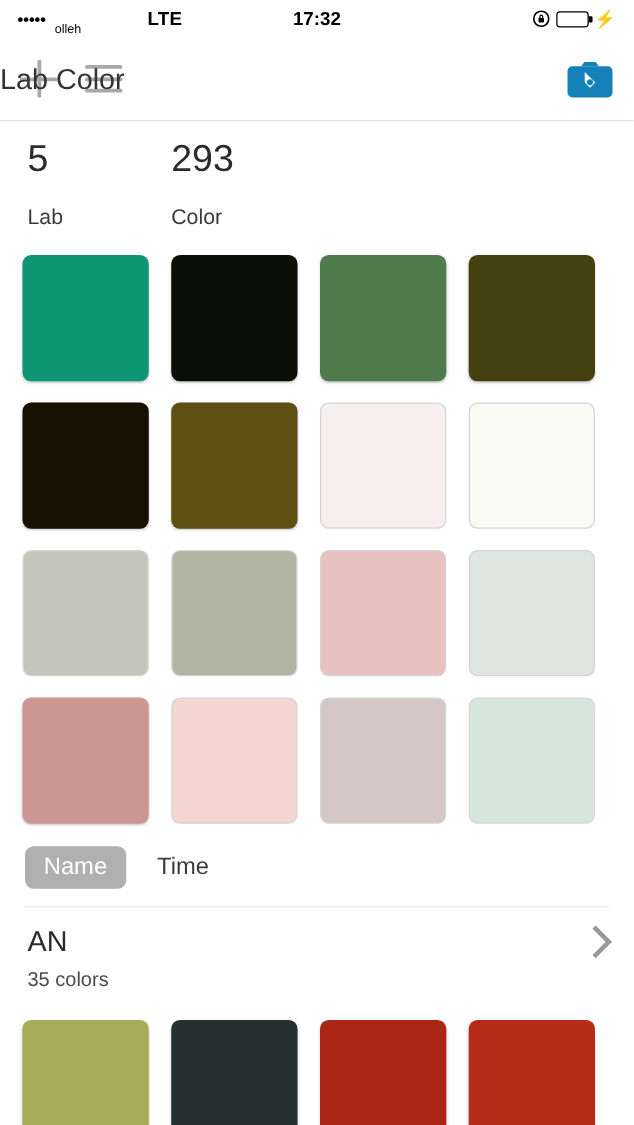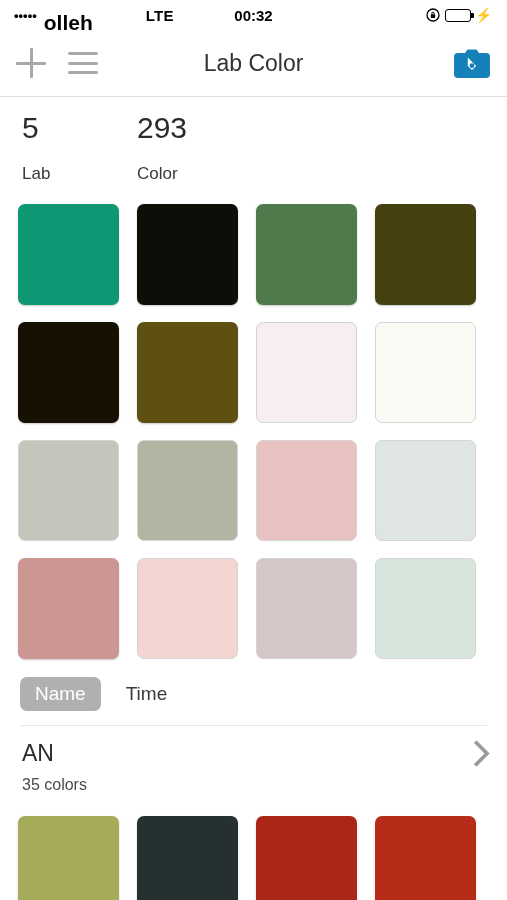--- a/index.html
+++ b/index.html
@@ -12,21 +12,21 @@
   }
   .phone { position:relative; width:507px; height:900px; background:#fff; }
 
   
   .statusbar {
     height:30px; display:flex; align-items:center;
     padding:0 14px; font-size:15px; font-weight:bold; color:#000;
   }
   .sb-left { display:flex; align-items:center; gap:7px; flex:1; }
   .dots { letter-spacing:0px; font-size:13px; line-height:1; }
-  .carrier { font-size:21px; font-weight:700;margin-top:16px; }
+  .carrier { font-size:10px; font-weight:400;margin-top:16px; }
   .net { font-size:15px; font-weight:600; letter-spacing:.2px;padding-left:46px; }
   .sb-center { flex:0 0 auto; font-size:15px; font-weight:bold; }
   .sb-right { flex:1; display:flex; align-items:center; justify-content:flex-end; gap:5px; }
   .rotlock { width:14px; height:14px; position:relative; }
   .battery {
     width:26px; height:13px; border:1.6px solid #000; border-radius:3px;
     position:relative; padding:1.5px; background:#fff;
   }
   .battery::after {
     content:""; position:absolute; right:-4px; top:3.5px;
@@ -46,21 +46,21 @@
     content:""; position:absolute; background:#a8a8a8; border-radius:1px;
   }
   .icon-plus::before { left:0; top:13.5px; width:30px; height:3px; }
   .icon-plus::after { top:0; left:13.5px; width:3px; height:30px; }
   .icon-list { width:30px; height:22px; display:flex; flex-direction:column; justify-content:space-between; cursor:pointer; }
   .icon-list span { height:3px; background:#a8a8a8; border-radius:1.5px; display:block; }
   .icon-list span:nth-child(1){ width:30px; }
   .icon-list span:nth-child(2){ width:30px; }
   .icon-list span:nth-child(3){ width:30px; }
   .nav-title {
-    position:absolute; left:0; right:0; text-align:center;
+    position:absolute; left:0; right:0; 
     font-size:23px; color:#333; font-weight:400; pointer-events:none;
   }
   .nav-right { margin-left:auto; display:flex; align-items:center; }
   .cam { width:38px; height:32px; cursor:pointer; }
   .navsep { height:1px; background:#e0e0e0; }
 
   
   .stats { display:flex; padding:14px 0 8px 22px; }
   .stat { width:115px; }
   .stat .num { font-size:30px; color:#2b2b2b; font-weight:400; line-height:1.15; }
@@ -106,21 +106,21 @@
 <body>
 
 <div class="phone">
 
   <div class="statusbar">
     <div class="sb-left">
       <span class="dots">•••••</span>
       <span class="carrier">olleh</span>
       <span class="net">LTE</span>
     </div>
-    <div class="sb-center">00:32</div>
+    <div class="sb-center">17:32</div>
     <div class="sb-right">
       <span class="rotlock">
         <svg width="14" height="14" viewBox="0 0 14 14">
           <circle cx="7" cy="7" r="6" fill="none" stroke="#000" stroke-width="1.3"></circle>
           <rect x="4.8" y="6.3" width="4.4" height="3.6" rx="0.6" fill="#000"></rect>
           <path d="M5.9 6.3 V5.2 a1.1 1.1 0 0 1 2.2 0 V6.3" fill="none" stroke="#000" stroke-width="1"></path>
         </svg>
       </span>
       <span class="battery">
         <span class="fill" id="batt-fill" style="width: 52%; background: rgb(76, 215, 99);"></span>

